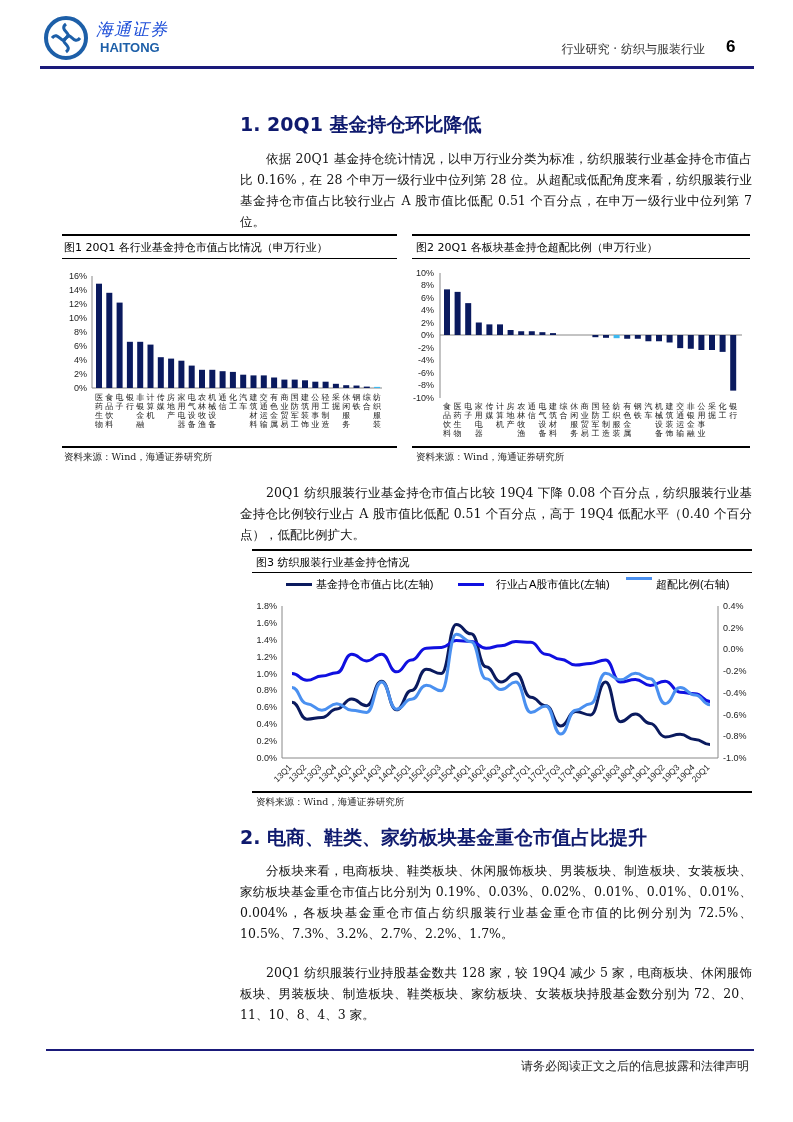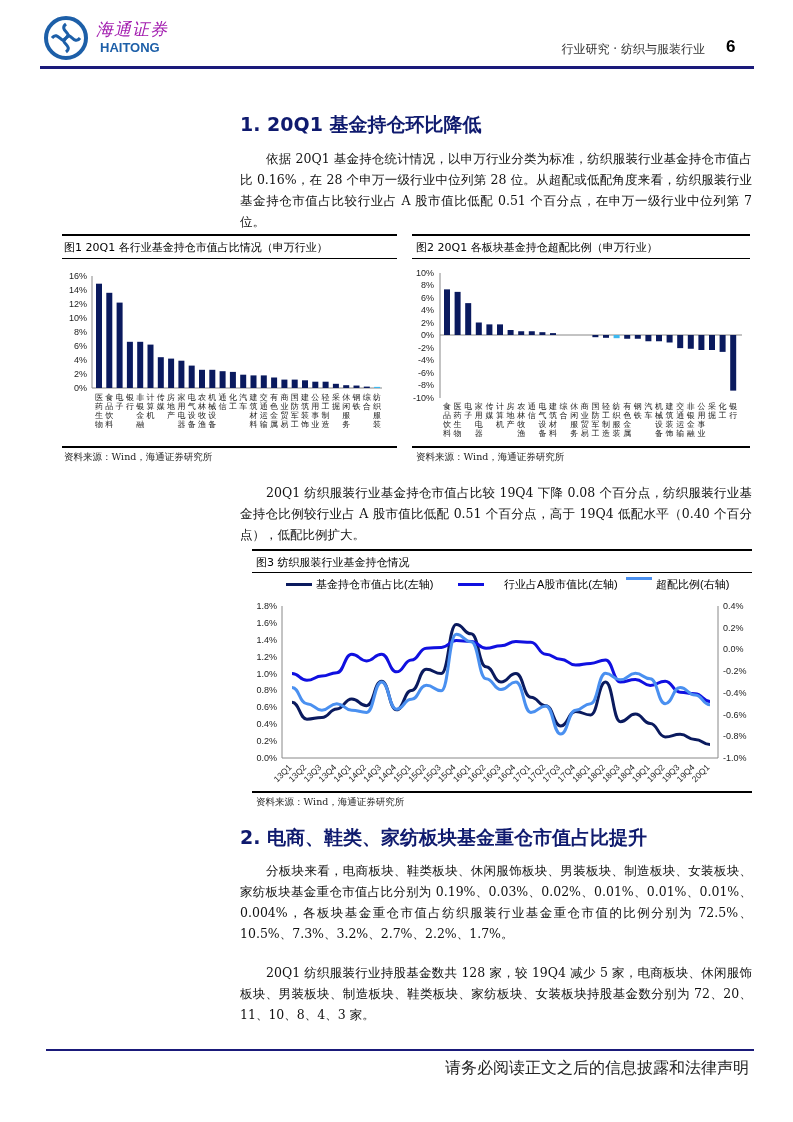--- a/index.html
+++ b/index.html
@@ -1,31 +1,31 @@
 <!DOCTYPE html>
 <html><head>
 <meta charset="utf-8">
 <style>
   * { box-sizing: border-box; margin: 0; padding: 0; }
   body { width: 793px; height: 1122px; background: #fff; position: relative; font-family: "DejaVu Sans", sans-serif; color: #000; overflow: hidden; }
   .abs { position: absolute; }
   .header-rule { left: 40px; top: 66px; width: 714px; height: 3px; background: #1a1a7a; }
   .footer-rule { left: 46px; top: 1049px; width: 708px; height: 2px; background: #1a1a7a; }
   .logo { left: 44px; top: 16px; width: 44px; height: 44px; border-radius: 50%; border: 4px solid #1d5fa8; }
-  .logo-cn { left: 96px; top: 18px; font-family: "DejaVu Serif", serif; font-style: italic; font-size: 17px; color: #a21caf; letter-spacing: 1px; text-align: center; }
+  .logo-cn { left: 96px; top: 18px; font-family: "DejaVu Serif", serif; font-style: italic; font-size: 17px; color: #1d4ed8; letter-spacing: 1px; text-align: center; }
   .logo-en { left: 100px; top: 40px; font-family: "Liberation Sans", sans-serif; font-weight: bold; font-size: 13px; color: #1d5fa8; }
   .hdr-text { right: 88px; top: 41px; font-family: "DejaVu Serif", serif; font-size: 12px; color: #333; }
   .hdr-page { left: 726px; top: 37px; font-family: "Liberation Sans", sans-serif; font-weight: bold; font-size: 17px; }
   .h1 { left: 240px; font-family: "DejaVu Sans", sans-serif; font-weight: bold; font-size: 19px; color: #0f1a6e; }
   .para { left: 240px; width: 512px; font-family: "DejaVu Serif", serif; font-size: 12.5px; line-height: 21px; text-indent: 26px; text-align: justify; color: #111; }
   .fig-title { font-family: "DejaVu Sans", sans-serif; font-weight: normal; font-size: 11px; }
   .rule-thick { height: 2px; background: #000; }
   .rule-thin { height: 1px; background: #000; }
   .src { font-family: "DejaVu Serif", serif; font-size: 9.5px; color: #222; }
-  .footer-text { right: 44px; top: 1058px; font-family: "DejaVu Serif", serif; font-size: 16px; color: #222; }
+  .footer-text { right: 44px; top: 1058px; font-family: "DejaVu Serif", serif; font-size: 12px; color: #222; }
   svg text { font-family: "Liberation Sans", sans-serif; }
   .legend { font-family: Liberation Sans, sans-serif; font-size: 11px; }
 </style>
 </head>
 <body>
 
 <div class="abs logo">
   <svg width="36" height="36" viewBox="0 0 36 36">
     <path d="M18 4 C10 10, 26 14, 18 18 C10 22, 26 26, 18 32" stroke="#1d5fa8" stroke-width="3" fill="none"></path>
     <path d="M4 18 C10 10, 14 26, 18 18 C22 10, 26 26, 32 18" stroke="#1d5fa8" stroke-width="3" fill="none"></path>
@@ -331,21 +331,21 @@
 
 <div class="abs para" style="top:482px;">20Q1 纺织服装行业基金持仓市值占比较 19Q4 下降 0.08 个百分点，纺织服装行业基金持仓比例较行业占 A 股市值比低配 0.51 个百分点，高于 19Q4 低配水平（0.40 个百分点），低配比例扩大。</div>
 
 <div class="abs rule-thick" style="left:252px;top:549px;width:500px;"></div>
 <div class="abs fig-title" style="left:256px;top:555px;">图3  纺织服装行业基金持仓情况</div>
 <div class="abs rule-thin" style="left:252px;top:572px;width:500px;"></div>
 <div class="abs legend" style="left:286px;top:577px;display:flex;align-items:center;gap:4px;">
   <span style="display:inline-block;width:26px;height:3px;background:#0a1a5e;"></span>
   <span>基金持仓市值占比(左轴)</span>
 </div>
-<div class="abs legend" style="left:458px;top:577px;display:flex;align-items:center;gap:20px;">
+<div class="abs legend" style="left:458px;top:577px;display:flex;align-items:center;gap:12px;">
   <span style="display:inline-block;width:26px;height:3px;background:#1010e0;"></span>
   <span>行业占A股市值比(左轴)</span>
 </div>
 <div class="abs legend" style="left:626px;top:577px;display:flex;align-items:flex-start;gap:4px;">
   <span style="display:inline-block;width:26px;height:3px;background:#4a90f0;"></span>
   <span>超配比例(右轴)</span>
 </div>
 <svg class="abs" style="left:252px;top:596px;" width="500" height="196">
   <g id="fig3-left-axis" font-size="9" fill="#222" text-anchor="end">
       <text x="25" y="165">0.0%</text>

